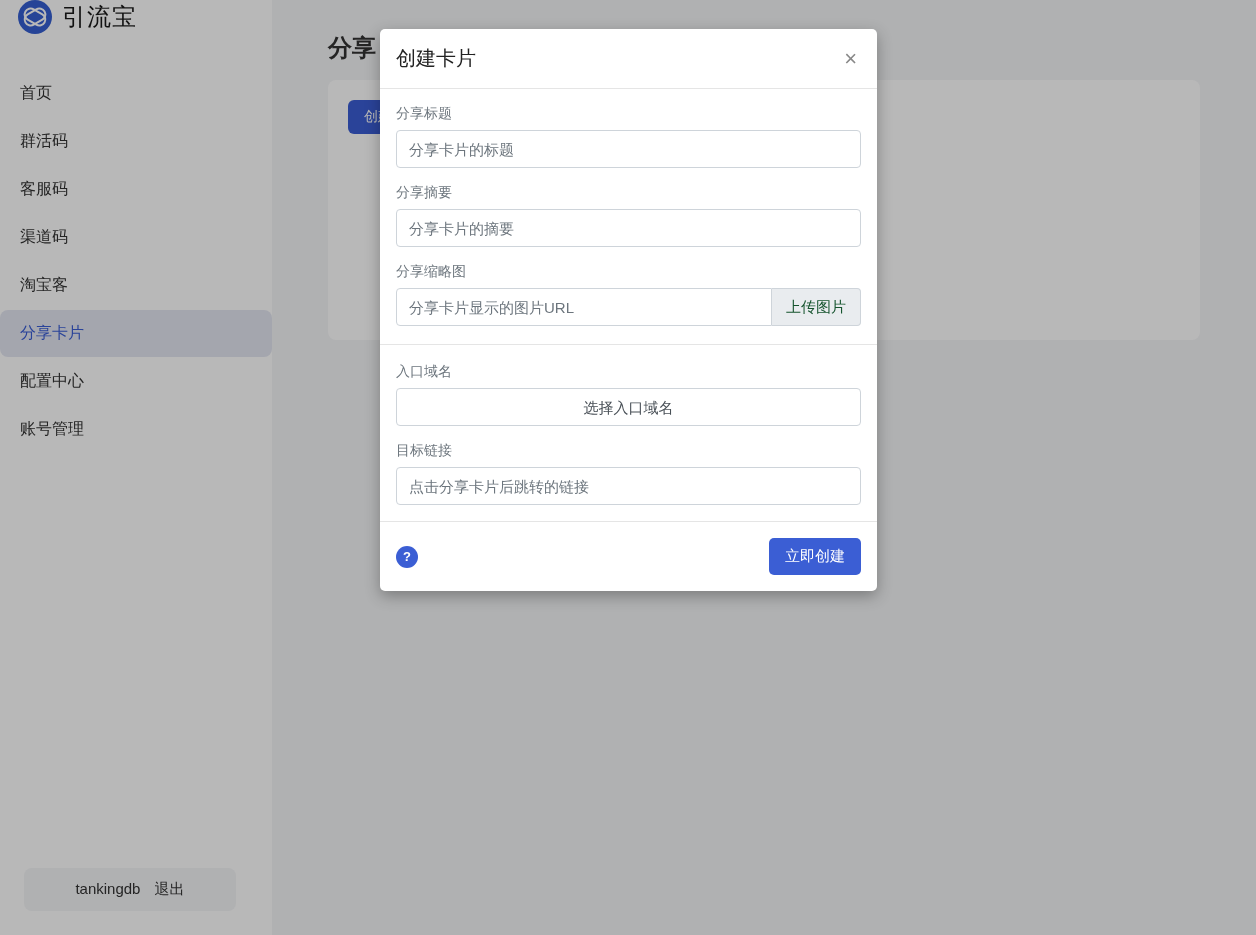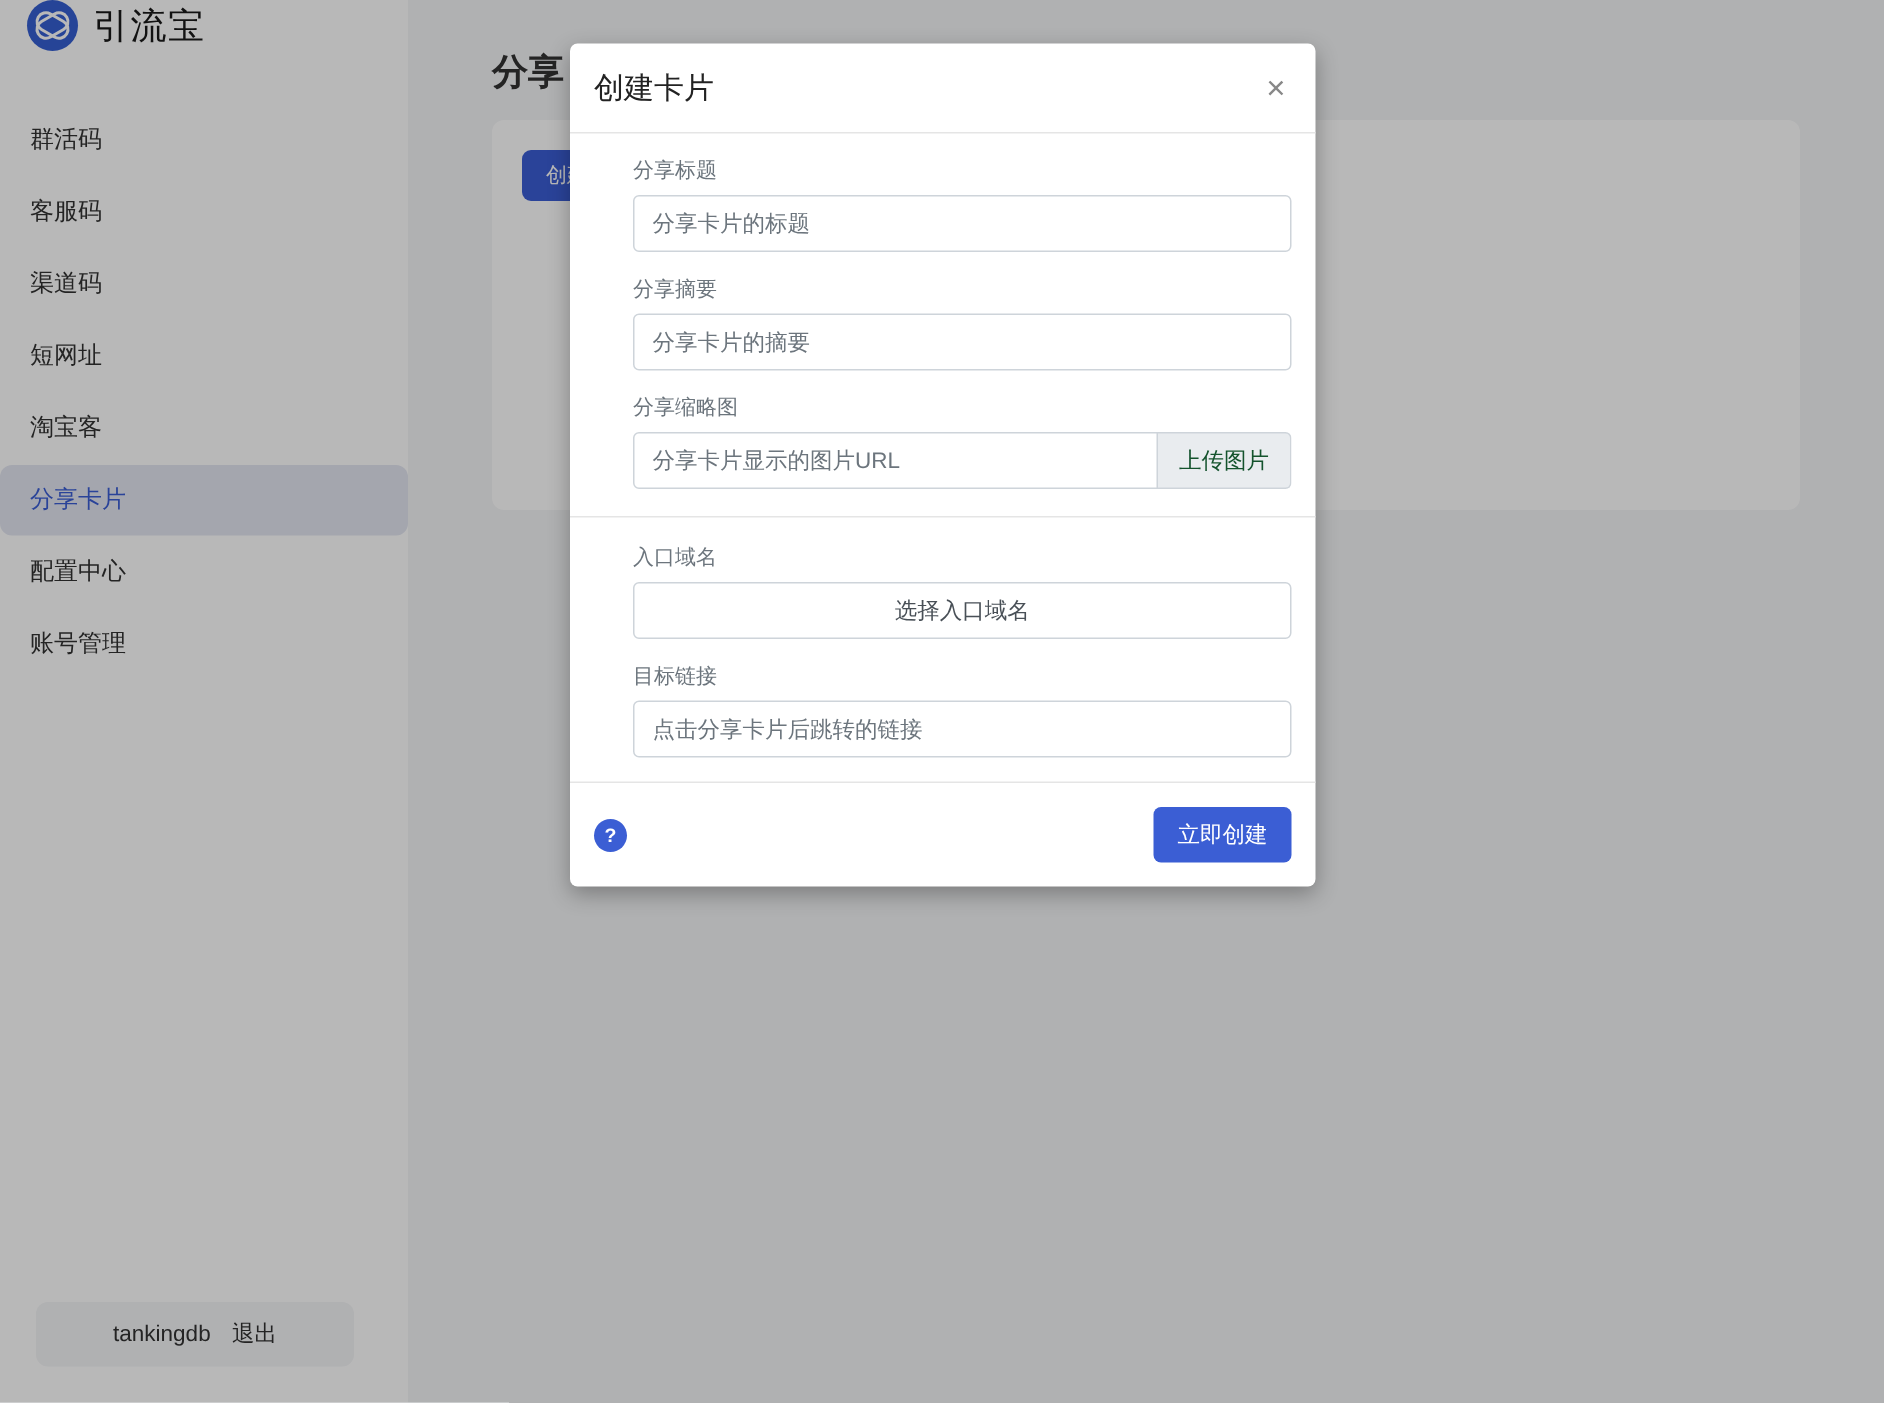--- a/index.html
+++ b/index.html
@@ -147,21 +147,20 @@
       cursor: pointer;
       background: none;
       border: none;
       padding: 0 4px;
     }
     .modal-body {
       padding: 16px;
     }
     .form-group {
       margin-bottom: 16px;
-      margin-left: 26px;
     }
     .form-label {
       font-size: 14px;
       color: #6c757d;
       display: block;
       margin-bottom: 7px;
     }
     .form-control {
       width: 100%;
       padding: 3px 12px;
@@ -238,24 +237,24 @@
   </style>
 </head>
 <body>
 
 <aside class="sidebar">
   <div class="brand">
     <span class="brand-icon"></span>
     <span class="brand-name">引流宝</span>
   </div>
   <nav class="nav">
+    <div class="nav-item">首页</div>
     <div class="nav-item">群活码</div>
     <div class="nav-item">客服码</div>
     <div class="nav-item">渠道码</div>
-    <div class="nav-item">短网址</div>
     <div class="nav-item">淘宝客</div>
     <div class="nav-item active">分享卡片</div>
     <div class="nav-item">配置中心</div>
     <div class="nav-item">账号管理</div>
   </nav>
   <div class="account-bar">
     <span>tankingdb</span>
     <span class="logout">退出</span>
   </div>
 </aside>

